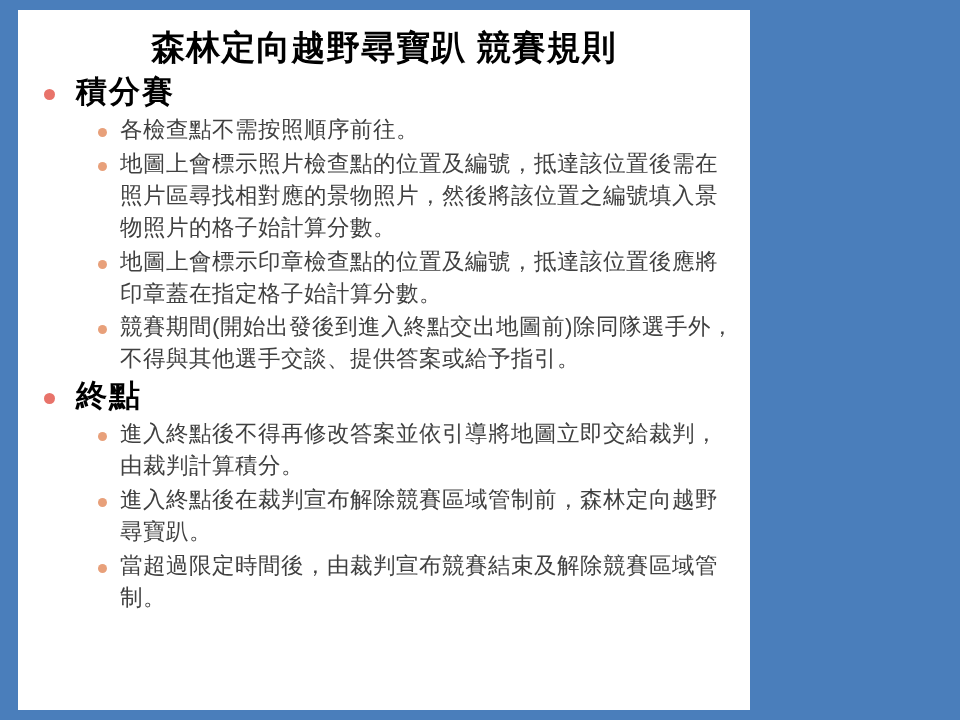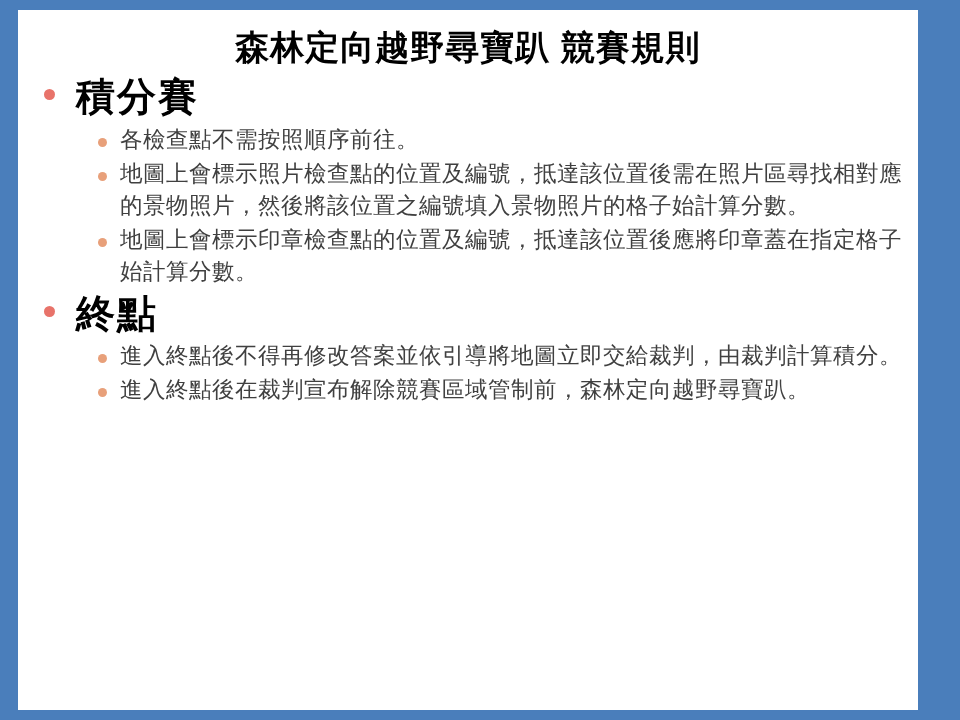--- a/index.html
+++ b/index.html
@@ -10,21 +10,21 @@
     width: 960px;
     height: 720px;
     background: #4a7ebb;
     font-family: "Liberation Sans", sans-serif;
     overflow: hidden;
   }
   .slide {
     position: absolute;
     left: 18px;
     top: 10px;
-    width: 900px;
+    width: 732px;
     height: 700px;
     background: #ffffff;
     box-sizing: border-box;
     padding: 0;
   }
   .slide-title {
     text-align: center;
     font-size: 34px;
     font-weight: bold;
     color: #000000;
@@ -40,21 +40,21 @@
     margin: 0;
     padding: 0;
   }
   ul.lvl1 > li.l1 {
     position: relative;
     padding-left: 44px;
     margin-top: 2px;
     margin-bottom: 0;
   }
   ul.lvl1 > li.l1 > .l1-text {
-    font-size: 39px;
+    font-size: 31px;
     font-weight: bold;
     color: #000000;
     line-height: 1.25;
     letter-spacing: 2px;
   }
   ul.lvl1 > li.l1 > .bullet1 {
     position: absolute;
     left: 12px;
     top: 16px;
     width: 11px;
@@ -114,33 +114,41 @@
             <span class="l2-text">各檢查點不需按照順序前往。</span>
           </li>
           <li class="l2">
             <span class="bullet2"></span>
             <span class="l2-text">地圖上會標示照片檢查點的位置及編號，抵達該位置後需在照片區尋找相對應的景物照片，然後將該位置之編號填入景物照片的格子始計算分數。</span>
           </li>
           <li class="l2">
             <span class="bullet2"></span>
             <span class="l2-text">地圖上會標示印章檢查點的位置及編號，抵達該位置後應將印章蓋在指定格子始計算分數。</span>
           </li>
+          <li class="l2 red">
+            <span class="bullet2"></span>
+            <span class="l2-text">競賽期間(開始出發後到進入終點交出地圖前)除同隊選手外，不得與其他選手交談、提供答案或給予指引。</span>
+          </li>
         </ul>
       </li>
 
       <li class="l1">
         <span class="bullet1"></span>
         <span class="l1-text">終點</span>
         <ul class="lvl2">
           <li class="l2">
             <span class="bullet2"></span>
             <span class="l2-text">進入終點後不得再修改答案並依引導將地圖立即交給裁判，由裁判計算積分。</span>
           </li>
           <li class="l2">
             <span class="bullet2"></span>
             <span class="l2-text">進入終點後在裁判宣布解除競賽區域管制前，森林定向越野尋寶趴。</span>
           </li>
+          <li class="l2 red">
+            <span class="bullet2"></span>
+            <span class="l2-text">當超過限定時間後，由裁判宣布競賽結束及解除競賽區域管制。</span>
+          </li>
         </ul>
       </li>
 
     </ul>
   </div>
 </div>
 
 </body></html>

